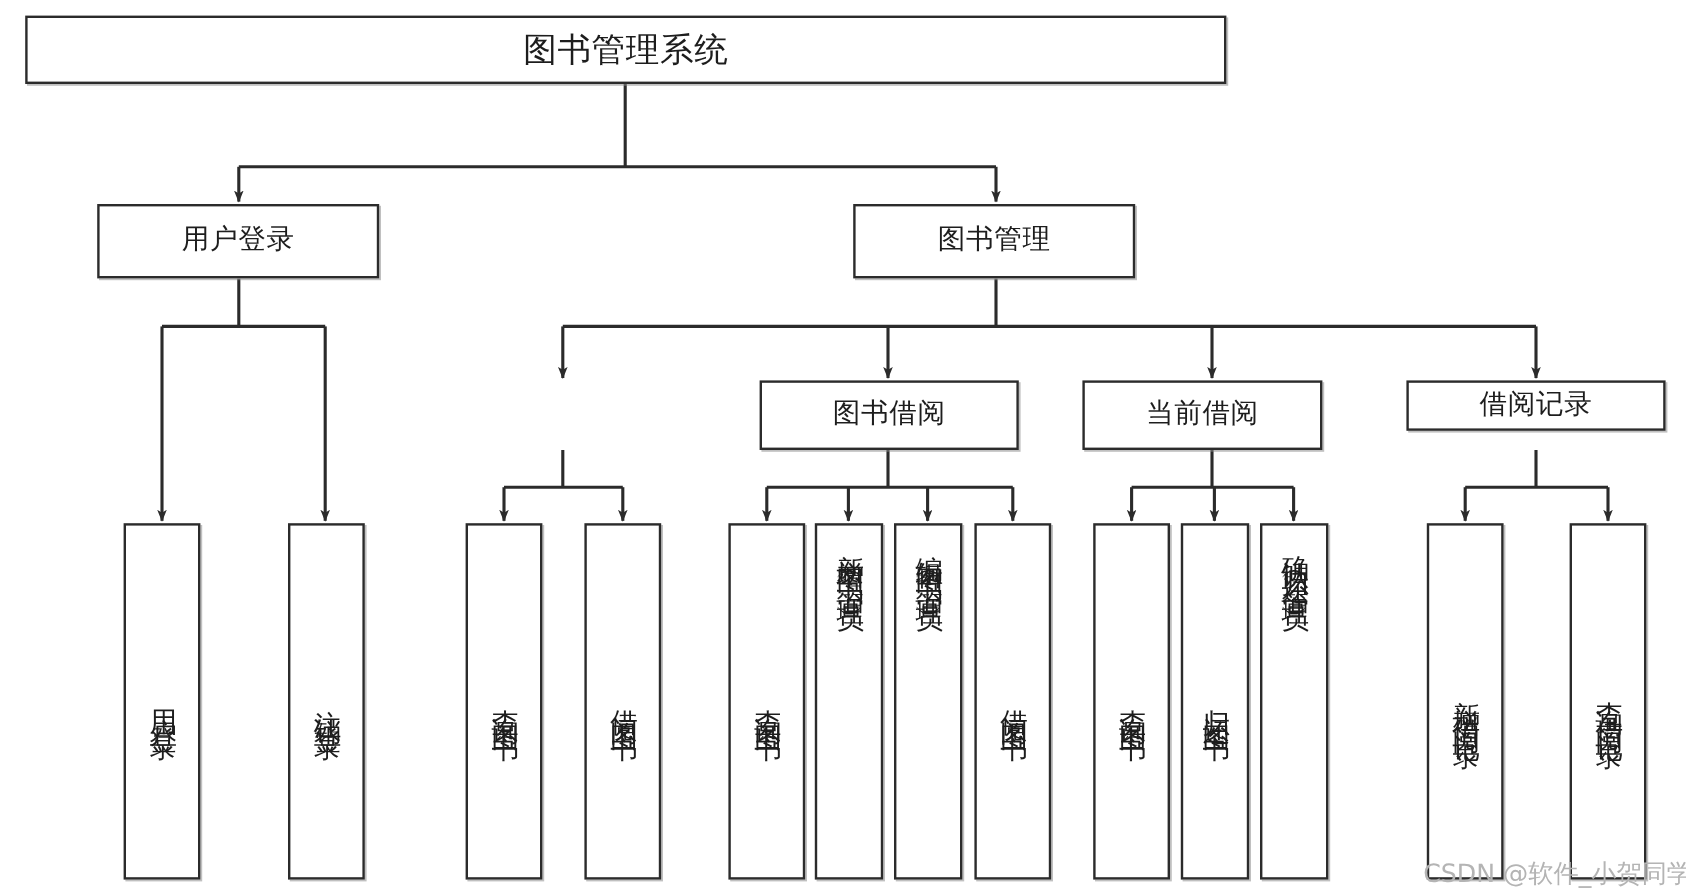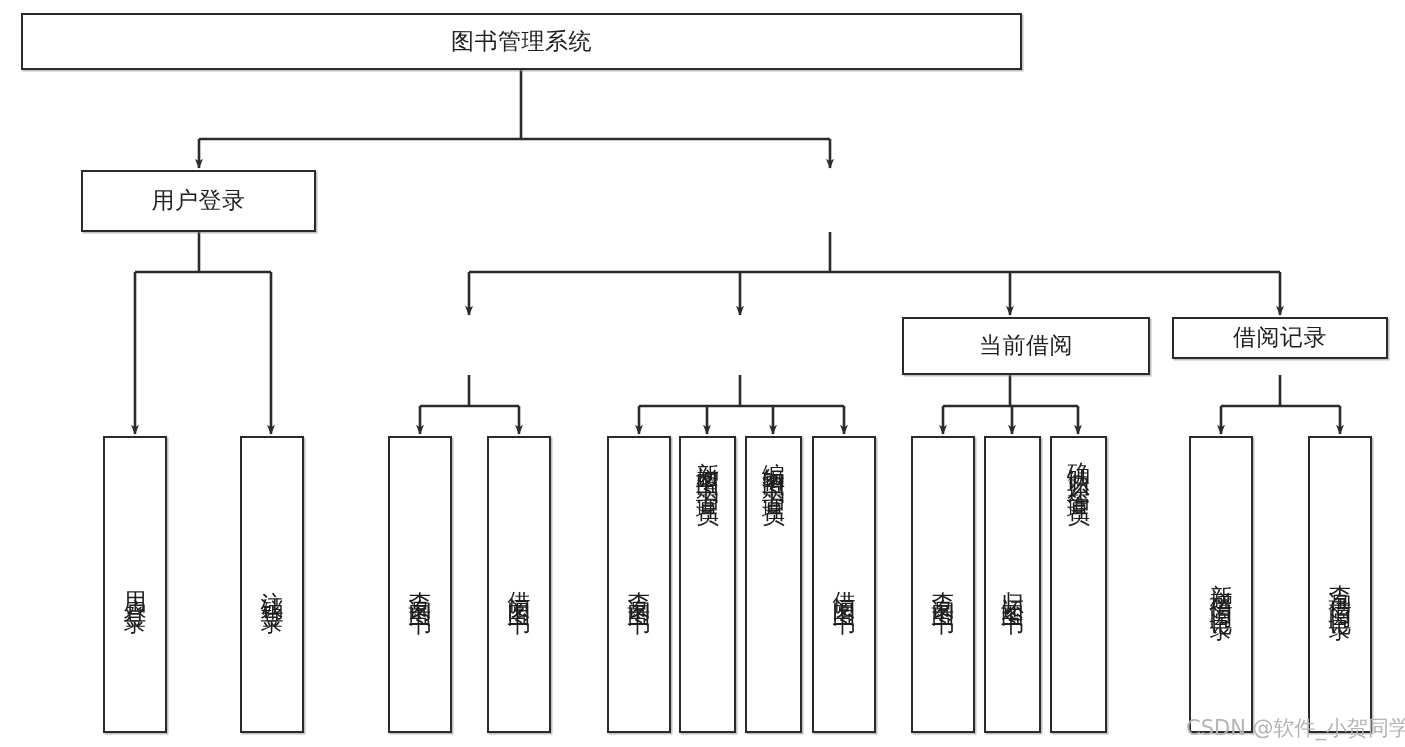--- a/index.html
+++ b/index.html
@@ -37,21 +37,21 @@
     color: #1d1d1d;
     line-height: 1.18;
     text-align: center;
     white-space: nowrap;
   }
   
   .h-node .label {
     font-size: 23px;
     letter-spacing: 0.5px;
   }
-  .root .label { font-size: 23px; }
+  .root .label { font-size: 28px; }
   
   .v-node {
     align-items: flex-start;
     justify-content: center;
     padding-top: 6px;
   }
   .v-node .label {
     writing-mode: vertical-rl;
     text-orientation: upright;
     font-size: 23px;
@@ -129,22 +129,28 @@
     </g>
   </svg>
 
   <div class="node h-node root" style="left:21px;top:13px;width:1001px;height:57px;">
     <span class="label">图书管理系统</span>
   </div>
 
   <div class="node h-node" style="left:81px;top:170px;width:235px;height:62px;">
     <span class="label">用户登录</span>
   </div>
-
-  <div class="node h-node" style="left:902px;top:317px;width:248px;height:58px;">
+  <div class="node h-node" style="left:711px;top:170px;width:235px;height:62px;">
+    <span class="label">图书管理</span>
+  </div>
+
+  <div class="node h-node" style="left:633px;top:317px;width:216px;height:58px;">
+    <span class="label">图书借阅</span>
+  </div>
+  <div class="node h-node" style="left:902px;top:317px;width:200px;height:58px;">
     <span class="label">当前借阅</span>
   </div>
   <div class="node h-node" style="left:1172px;top:317px;width:216px;height:42px;">
     <span class="label">借阅记录</span>
   </div>
 
   <div class="node v-node mid" style="left:103px;top:436px;width:64px;height:297px;">
     <span class="label" style="margin-top: 128.5px;">用户登录</span>
   </div>
   <div class="node v-node mid" style="left:240px;top:436px;width:64px;height:297px;">

